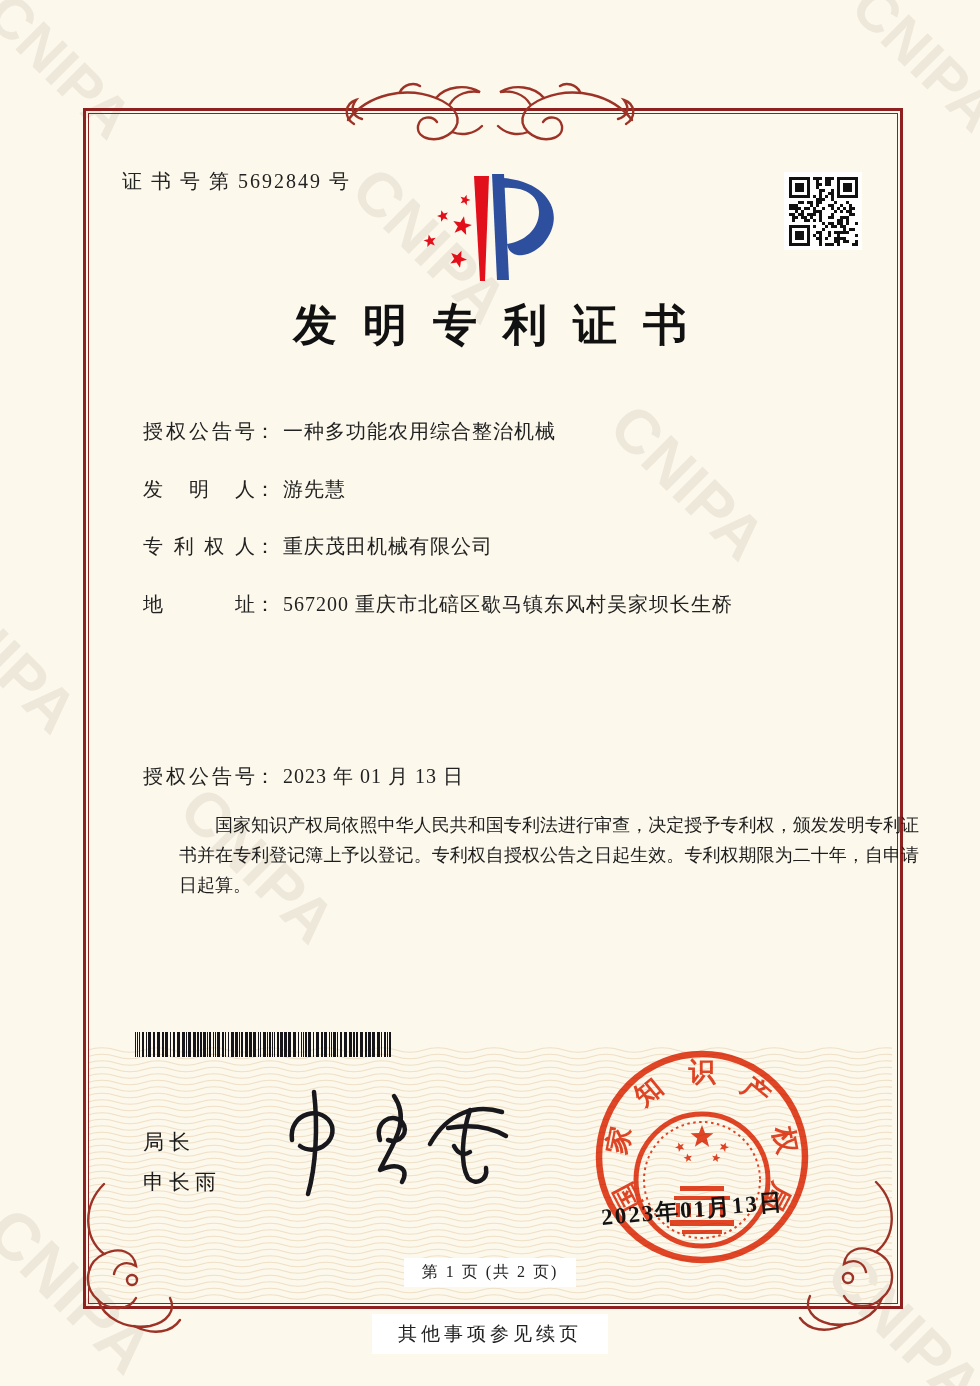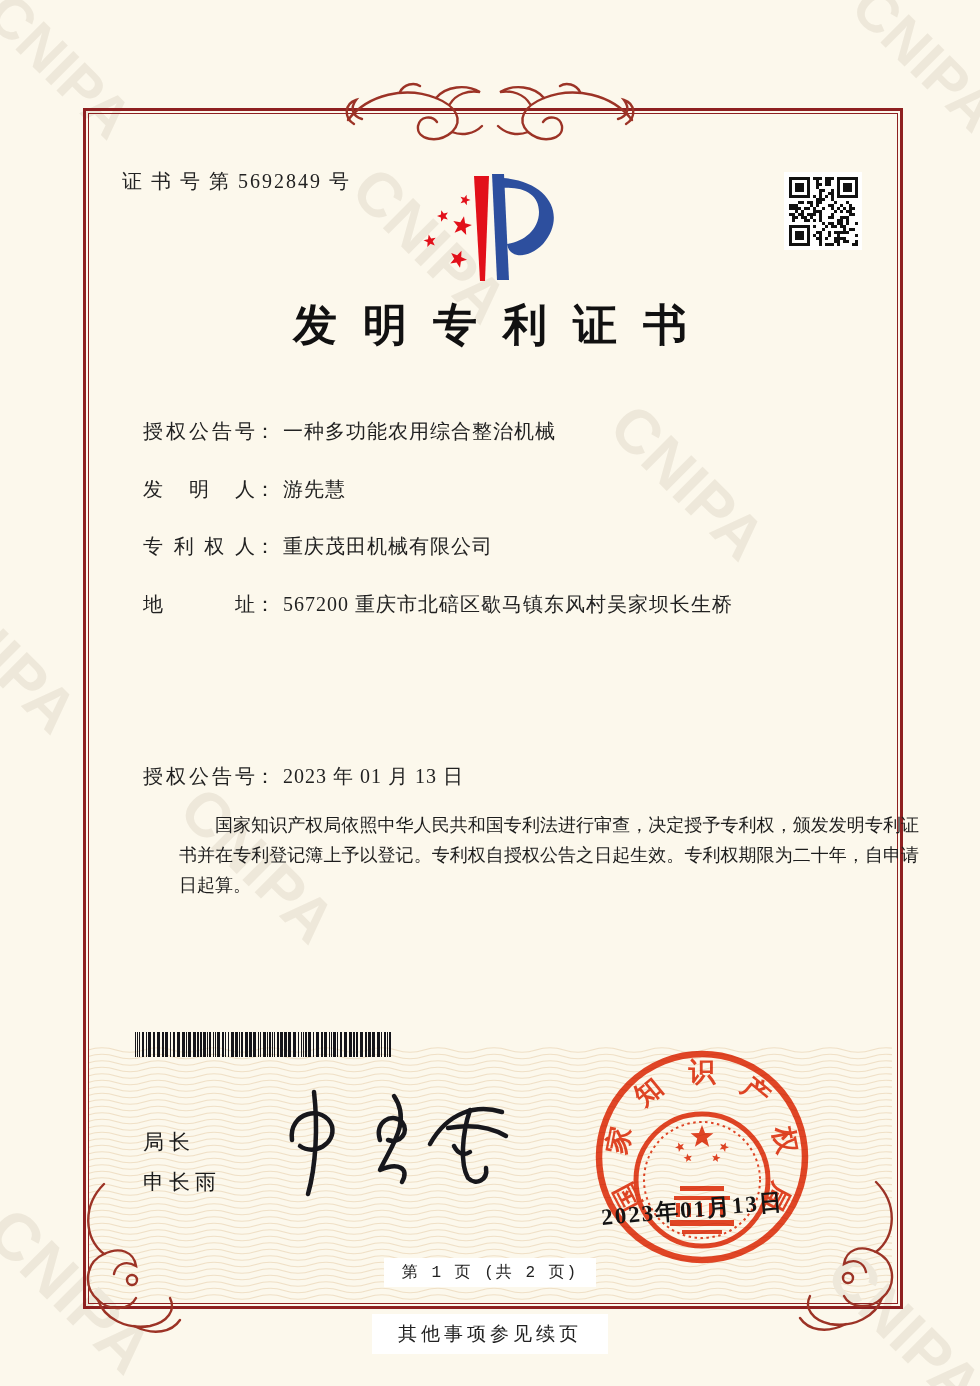--- a/index.html
+++ b/index.html
@@ -48,21 +48,21 @@
   .sig-svg{position:absolute;left:262px;top:1082px;z-index:5;}
   .sig-svg path{stroke:#17171c;stroke-width:4.5;fill:none;stroke-linecap:round;stroke-linejoin:round;}
 
   
   .seal-svg{position:absolute;left:585px;top:1040px;z-index:6;mix-blend-mode:multiply;opacity:.95;}
   .seal-char{font-size:27px;font-weight:bold;fill:#e23d1c;text-anchor:middle;dominant-baseline:middle;
              font-family:"Liberation Serif","DejaVu Serif",serif;}
   .seal-date{position:absolute;left:601px;top:1194px;z-index:7;font-size:23px;font-weight:600;color:#141414;
              letter-spacing:2px;transform:rotate(-5deg);white-space:nowrap;}
 
-  .page-footer{position:absolute;left:83px;top:1258px;width:814px;text-align:center;z-index:5;font-family:Liberation Mono, monospace;}
+  .page-footer{position:absolute;left:83px;top:1258px;width:814px;text-align:center;z-index:5;}
   .page-footer span{display:inline-block;background:#fff;padding:4px 18px;font-size:16px;color:#222;letter-spacing:2px;}
   .note{position:absolute;left:0;top:1314px;width:980px;text-align:center;z-index:5;}
   .note span{display:inline-block;background:#fff;padding:7px 26px;font-size:19px;color:#222;letter-spacing:4px;}
 </style>
 </head>
 <body>
 
 <div class="page">
 
   <span class="wm" style="left:60px;top:65px;font-size:58px;">CNIPA</span>

